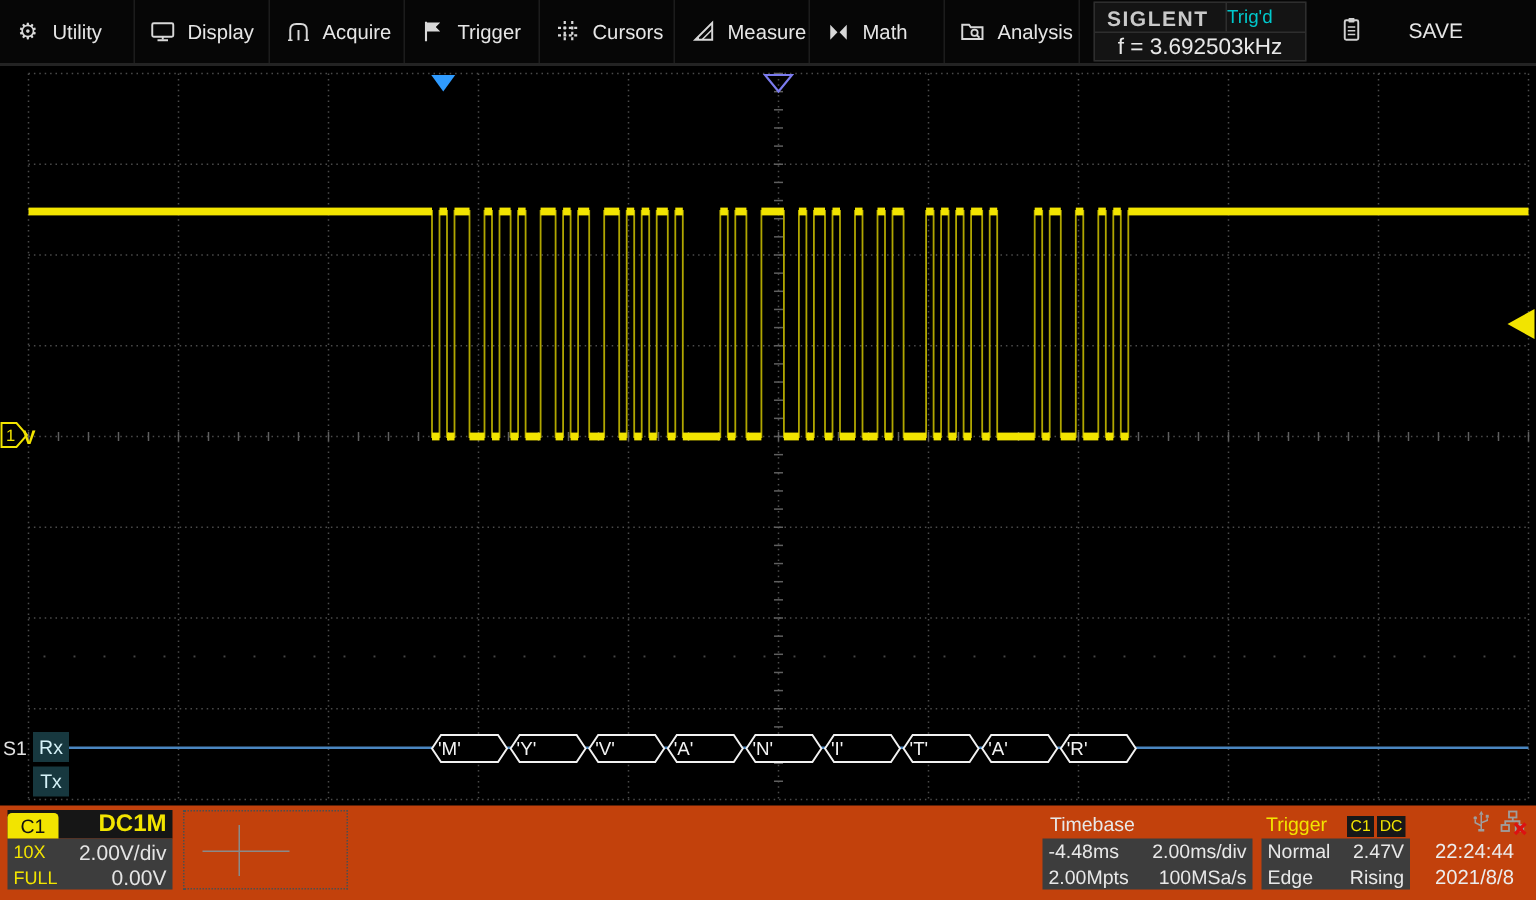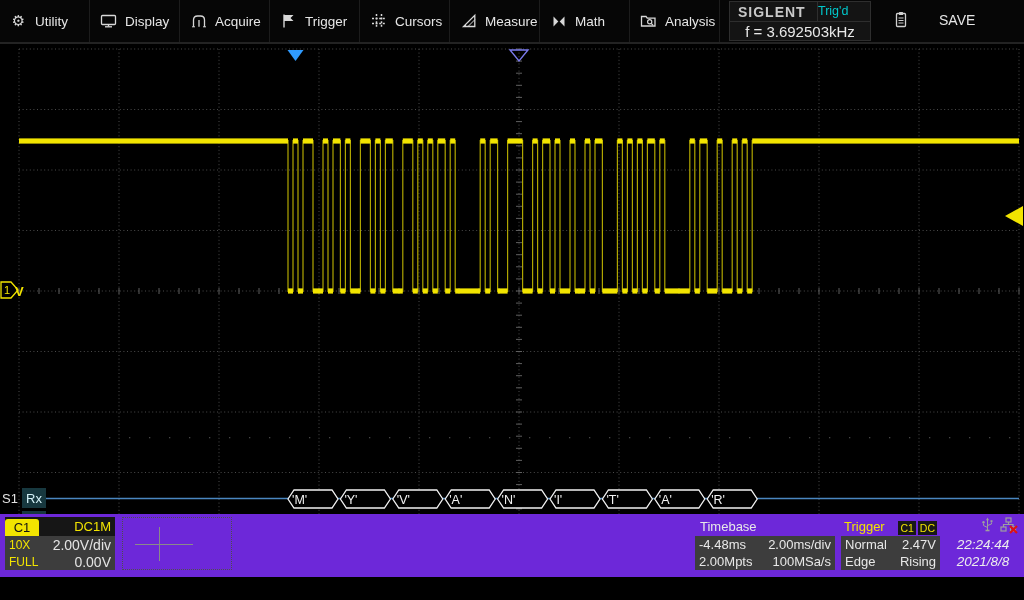--- a/index.html
+++ b/index.html
@@ -29,43 +29,43 @@
   .freq-row{flex:1;color:#e8e8e8;font-size:15px;text-align:center;line-height:19px;}
   .save-block{position:absolute;left:884px;top:0;width:140px;height:40px;display:flex;
               align-items:center;gap:30px;padding-left:8px;color:#e6e6e6;font-size:14px;}
 
   
   .display{position:absolute;left:0;top:0;width:1024px;height:537px;background:#000;}
   #scope-svg{position:absolute;left:0;top:0;}
   text{font-family:"Liberation Sans","DejaVu Sans",sans-serif;}
 
   
-  .statusbar{position:absolute;left:0;top:514px;width:1024px;height:63px;background:#6d28d9;z-index:5;}
+  .statusbar{position:absolute;left:0;top:537px;width:1024px;height:63px;background:#c2410c;z-index:5;}
   .ch-panel{position:absolute;left:5px;top:3px;width:110px;height:53px;font-size:12.5px;}
   .ch-head{height:19px;background:#161616;display:flex;align-items:center;justify-content:space-between;}
   .c1badge{display:inline-block;width:34px;height:17px;margin-top:1px;background:var(--yellow);
            color:#111;text-align:center;line-height:17px;font-size:13px;border-radius:3px 3px 0 0;}
-  .coupling{color:var(--yellow);font-size:13px;padding-right:4px;}
+  .coupling{color:var(--yellow);font-size:16px;padding-right:4px;font-weight:bold;}
   .ch-body{height:34px;background:#3d3d3d;}
   .srow{display:flex;justify-content:space-between;align-items:center;height:17px;padding:0 4px;}
   .yel{color:var(--yellow);font-size:12px;}
   .val{color:#e4e4e4;font-size:14px;}
   .add-ch{position:absolute;left:122px;top:3px;width:110px;height:53px;
           border:1px dotted #4e4e4e;box-sizing:border-box;}
   .cross-h{position:absolute;left:12px;top:26px;width:58px;height:1px;background:#8a8a8a;}
   .cross-v{position:absolute;left:36px;top:9px;width:1px;height:34px;background:#8a8a8a;}
   .tb-panel{position:absolute;left:695px;top:3px;width:140px;height:53px;}
   .tb-head{height:19px;color:#e8e8e8;font-size:13px;padding-left:5px;line-height:19px;}
   .tb-body,.trg-body{height:34px;background:#3d3d3d;color:#e8e8e8;font-size:13px;}
   .tb-body .srow span,.trg-body .srow span{font-size:13px;color:#e8e8e8;}
   .trg-panel{position:absolute;left:841px;top:3px;width:99px;height:53px;}
   .trg-head{height:19px;display:flex;align-items:center;justify-content:space-between;padding:0 3px;}
   .trg-title{color:var(--yellow);font-size:13px;}
   .chip{color:var(--yellow);font-size:10.5px;background:#181818;padding:1px 2px;margin-left:2px;}
-  .sysinfo{position:absolute;left:946px;top:0px;width:74px;height:60px;text-align:center;font-style:italic;}
+  .sysinfo{position:absolute;left:946px;top:0px;width:74px;height:60px;text-align:center;}
   .sysicons{display:flex;justify-content:flex-end;gap:5px;padding:3px 2px 0 0;height:18px;}
   .clock{color:#ececec;font-size:13.5px;margin-top:2px;}
   .date{color:#ececec;font-size:13.5px;margin-top:2px;}
 </style>
 </head>
 <body>
 
 <div class="screen">
 
   <div class="display">

